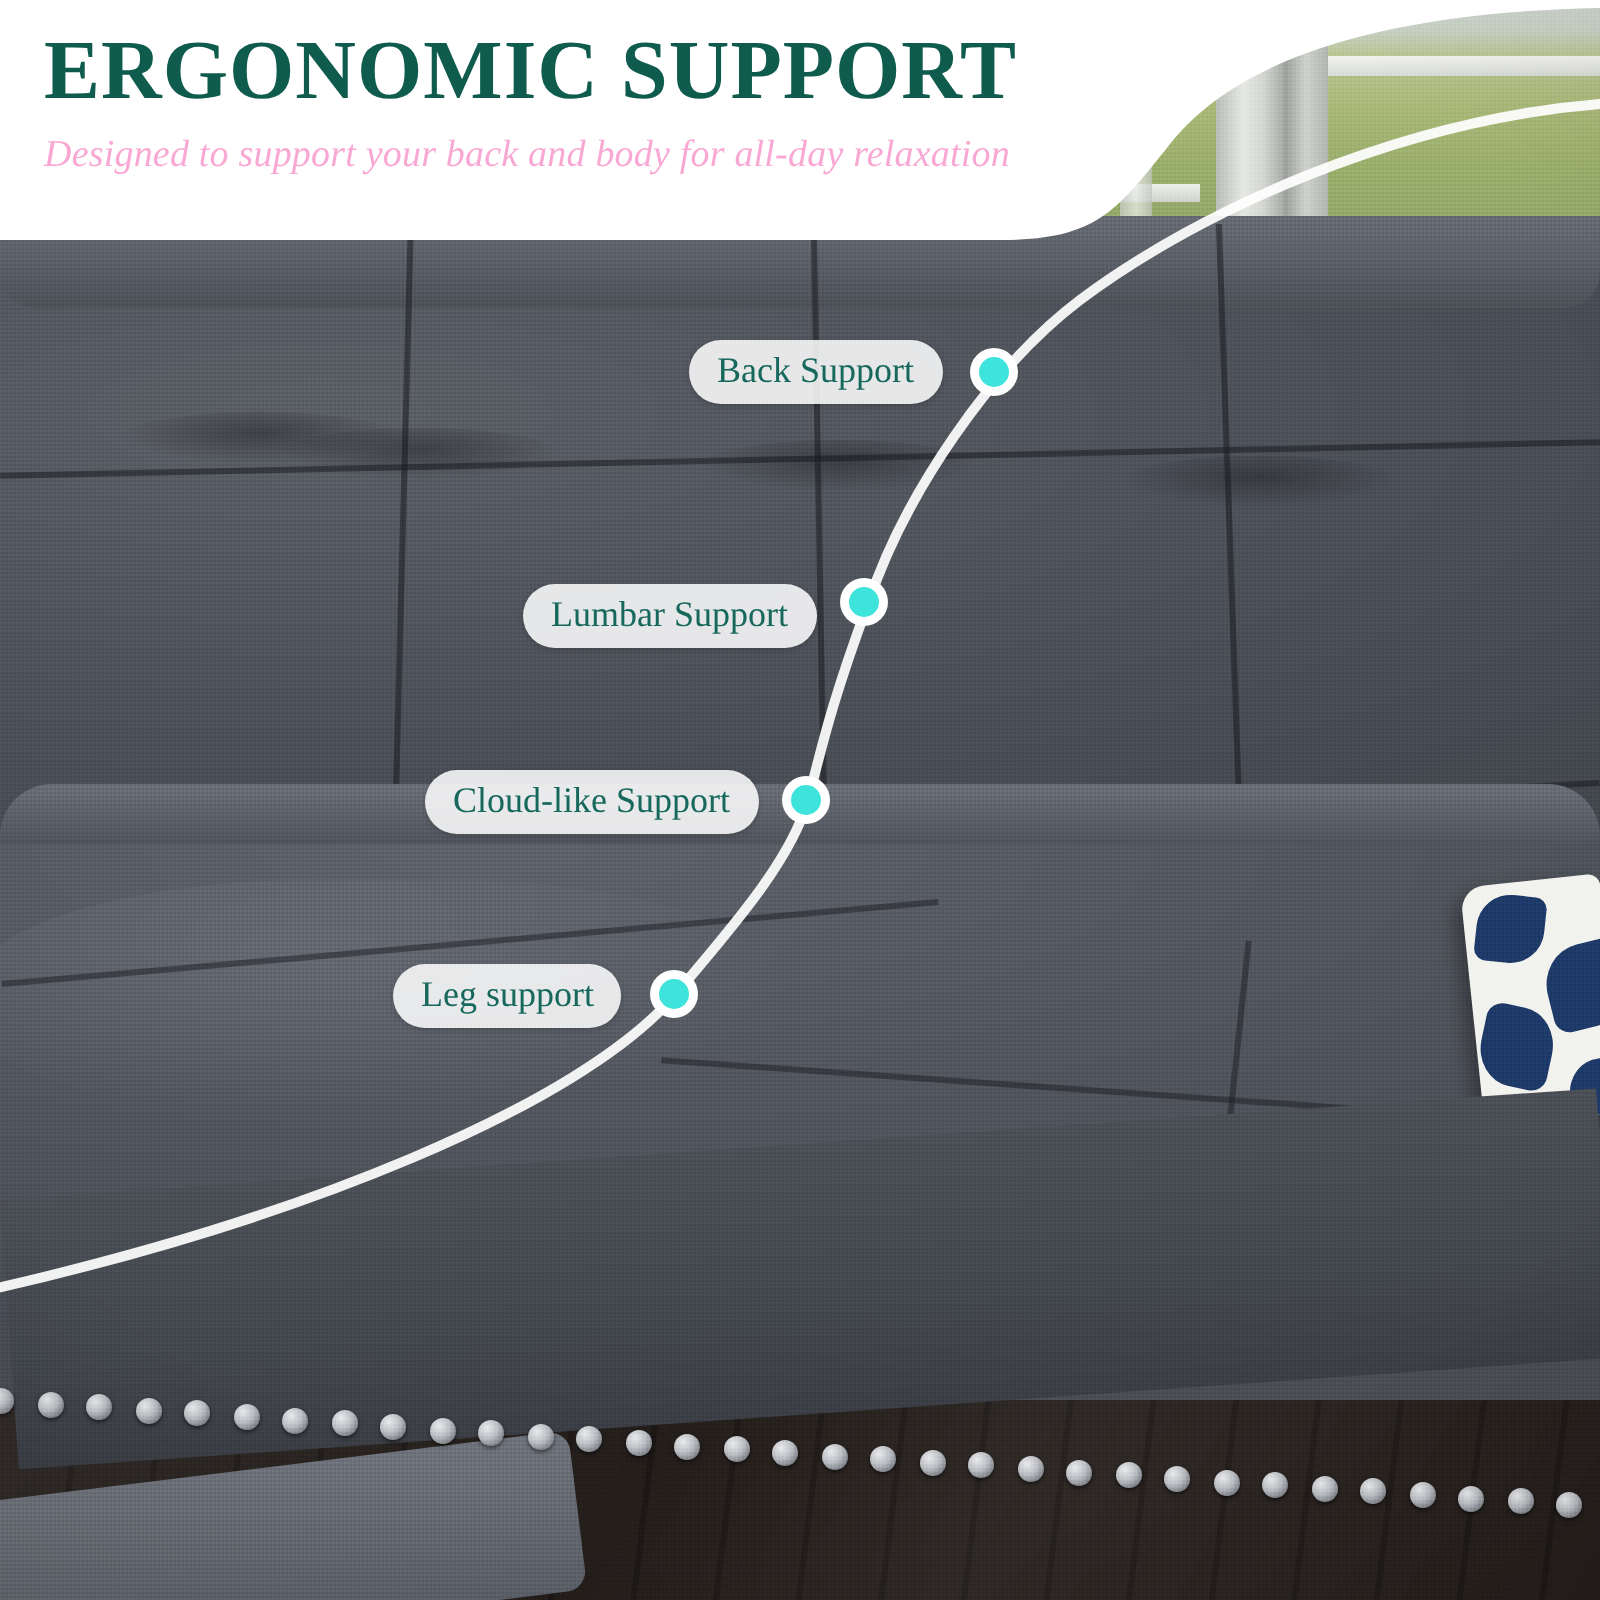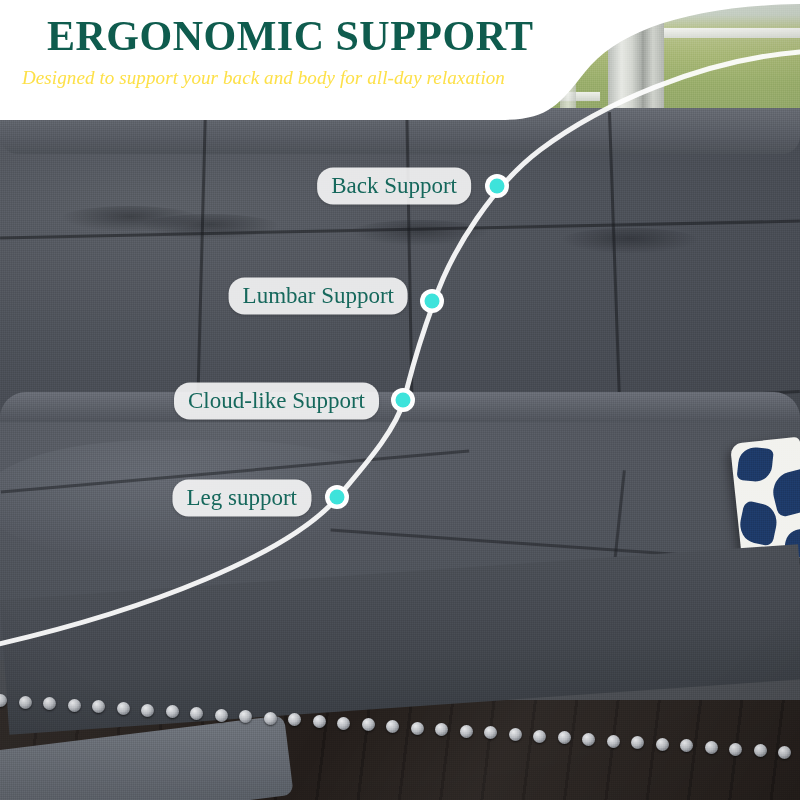--- a/index.html
+++ b/index.html
@@ -177,41 +177,40 @@
   .banner svg{ display:block; }
   .banner-text{
     position:absolute; left:22px; top:14px; width:560px;
   }
   .title{
     font-family:"Liberation Serif", serif;
     font-weight:bold;
     font-size:42px;
     line-height:1.05;
     letter-spacing:.5px;
-    margin-left:25px;
   }
   .subtitle{
     font-family:"Liberation Serif", serif;
     font-style:italic;
     font-size:19px;
     margin-top:9px;
     letter-spacing:.1px;
   }
 
   
   .overlay{ position:absolute; inset:0; }
   .overlay svg{ display:block; }
 
   .pill{
     position:absolute;
     background:rgba(255,255,255,.86);
     border-radius:16px;
     padding:5px 14px 6px;
     font-family:"Liberation Serif", serif;
-    font-size:23px;
+    font-size:18px;
     white-space:nowrap;
     box-shadow:0 1px 3px rgba(0,0,0,.18);
     transform:translate(-100%,-50%);
   }
 </style>
 </head>
 <body>
 
 <div class="stage">
 
@@ -310,29 +309,29 @@
           <circle cx="403" cy="400" r="12" fill="#FFFFFF"></circle>
           <circle cx="403" cy="400" r="7.5" fill="#3EE3DB"></circle>
           <circle cx="337" cy="497" r="12" fill="#FFFFFF"></circle>
           <circle cx="337" cy="497" r="7.5" fill="#3EE3DB"></circle>
         </g>
     </svg>
   </div>
 
   <div id="callout-labels">
       <div class="pill" style="left: 471px; top: 186px; background: rgba(255, 255, 255, 0.86); color: rgb(22, 104, 92);">Back Support</div>
-      <div class="pill" style="left: 408px; top: 296px; background: rgba(255, 255, 255, 0.86); color: rgb(22, 104, 92);">Lumbar Support</div>
+      <div class="pill" style="left: 408px; top: 308px; background: rgba(255, 255, 255, 0.86); color: rgb(22, 104, 92);">Lumbar Support</div>
       <div class="pill" style="left: 379px; top: 401px; background: rgba(255, 255, 255, 0.86); color: rgb(22, 104, 92);">Cloud-like Support</div>
       <div class="pill" style="left: 311px; top: 498px; background: rgba(255, 255, 255, 0.86); color: rgb(22, 104, 92);">Leg support</div>
     </div>
 
   <div class="banner">
     <svg width="800" height="200" viewBox="0 0 800 200" xmlns="http://www.w3.org/2000/svg">
       <path id="banner-shape" d="M 0,0 L 800,0 L 800,4 C 690,6 618,30 585,72
                C 558,106 548,120 500,120 L 0,120 Z" fill="#FFFFFF"></path>
     </svg>
     <div class="banner-text">
       <div class="title" style="color: rgb(15, 92, 78);">ERGONOMIC SUPPORT</div>
-      <div class="subtitle" style="color: #fde047;">Designed to support your back and body for all-day relaxation</div>
+      <div class="subtitle" style="color: #f9a8d4;">Designed to support your back and body for all-day relaxation</div>
     </div>
   </div>
 
 </div>
 
 </body></html>

